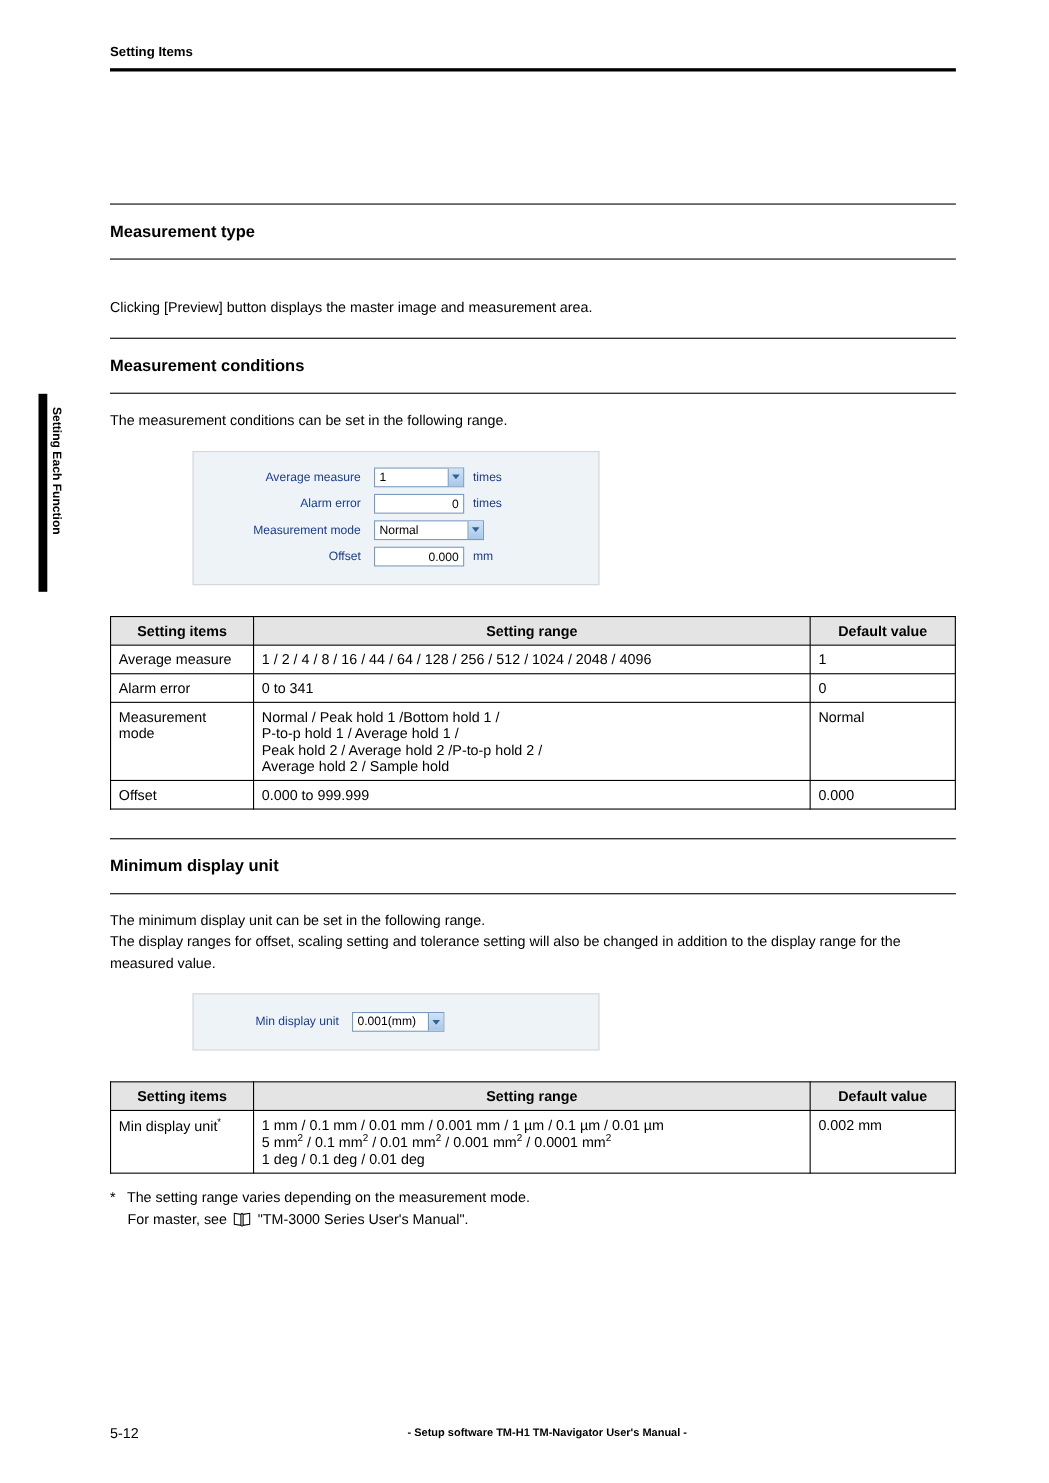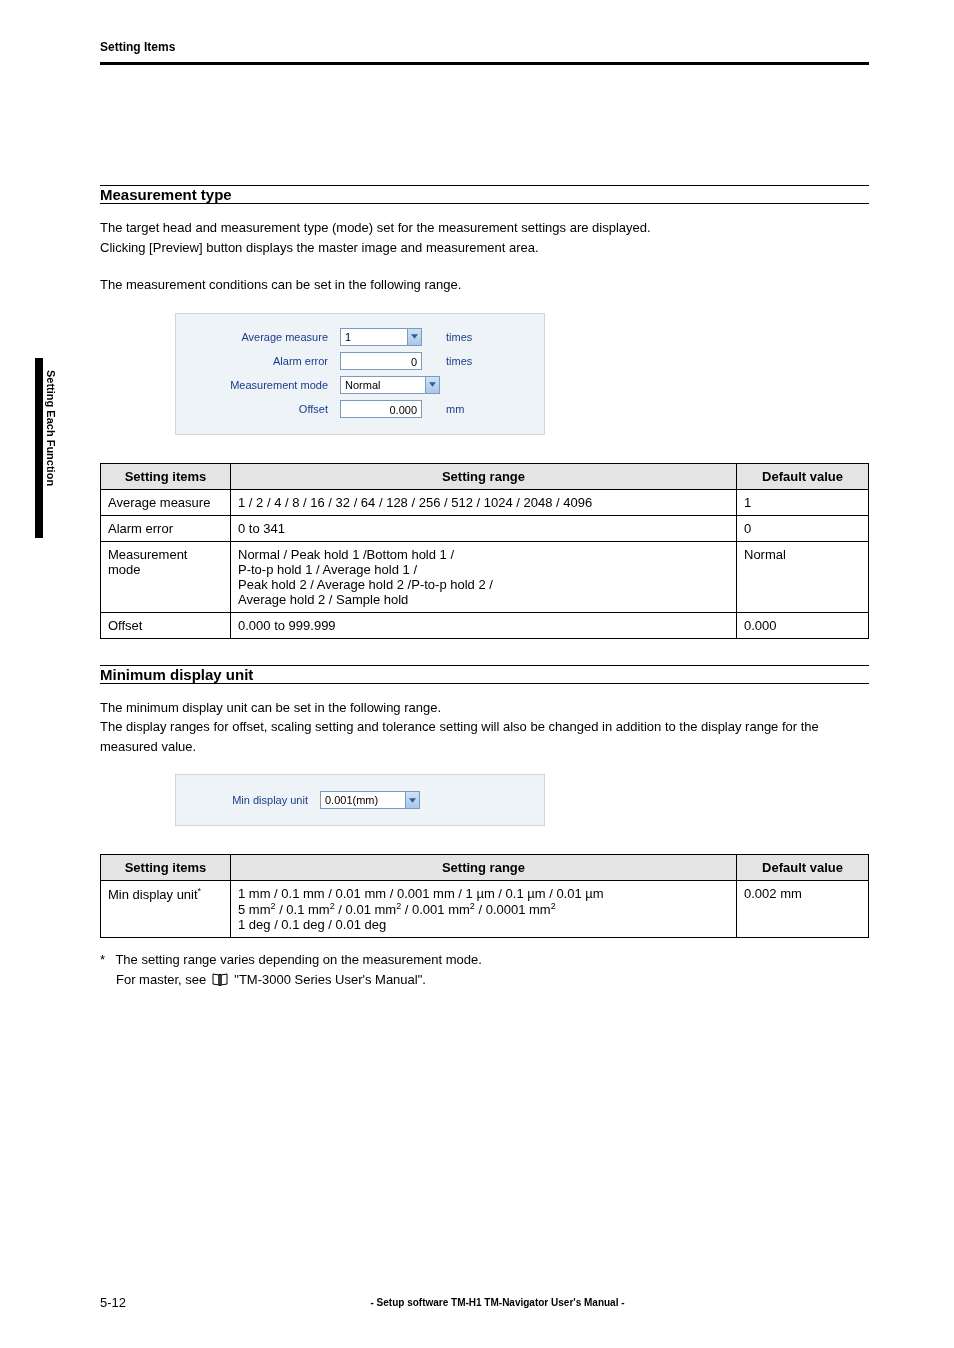--- a/index.html
+++ b/index.html
@@ -40,21 +40,21 @@
     top: -12px;
     width: 8px;
     height: 180px;
     background: #000;
   }
   .section-heading {
     font-size: 15px;
     font-weight: bold;
     border-top: 1.5px solid #000;
     border-bottom: 1px solid #000;
-    padding: 0 0;
+    padding: 16px 0;
     margin-bottom: 14px;
   }
   .body-text {
     font-size: 13px;
     line-height: 1.5;
     margin-bottom: 18px;
   }
   .screenshot-panel {
     background: #eef3f8;
     border: 1px solid #d5d5d5;
@@ -103,21 +103,21 @@
     height: 18px;
     width: 82px;
     padding: 0 4px;
     text-align: right;
     font-size: 11px;
     color: #000;
     line-height: 18px;
   }
   .unit {
     color: #1a3c8c;
-    padding-left: 24px;
+    padding-left: 8px;
   }
   table.data {
     width: 100%;
     border-collapse: collapse;
     font-size: 13px;
     margin-bottom: 26px;
   }
   table.data th, table.data td {
     border: 1px solid #000;
     padding: 5px 7px;
@@ -166,24 +166,25 @@
 </head>
 <body>
 
 <div class="page">
   <div class="header-label">Setting Items</div>
 
   <div class="side-tab">Setting Each Function</div>
 
   <div class="section-heading">Measurement type</div>
   <p class="body-text">
-    <span>The target head and measurement type (mode) set for the measurement settings are displayed.</span><br>
+    <br>
     <span>Clicking [Preview] button displays the master image and measurement area.</span>
   </p>
 
+  <div class="section-heading">Measurement conditions</div>
   <p class="body-text">The measurement conditions can be set in the following range.</p>
 
   <div class="screenshot-panel">
     <div class="field-row">
       <div class="field-label">Average measure</div>
       <div class="field-select">
         <span>1</span>
         <span class="dropdown-arrow">
             <svg viewBox="0 0 8 5">
               <path d="M0 0 L8 0 L4 5 Z" fill="#33608f"></path>
@@ -219,21 +220,21 @@
     <thead>
       <tr>
         <th class="col-item">Setting items</th>
         <th>Setting range</th>
         <th class="col-def">Default value</th>
       </tr>
     </thead>
     <tbody>
       <tr>
         <td>Average measure</td>
-        <td>1 / 2 / 4 / 8 / 16 / 32 / 64 / 128 / 256 / 512 / 1024 / 2048 / 4096</td>
+        <td>1 / 2 / 4 / 8 / 16 / 44 / 64 / 128 / 256 / 512 / 1024 / 2048 / 4096</td>
         <td>1</td>
       </tr>
       <tr>
         <td>Alarm error</td>
         <td>0 to 341</td>
         <td>0</td>
       </tr>
       <tr>
         <td>Measurement mode</td>
         <td style="white-space:pre-line">Normal / Peak hold 1 /Bottom hold 1 /
@@ -252,21 +253,21 @@
 
   <div class="section-heading">Minimum display unit</div>
   <p class="body-text">
     <span>The minimum display unit can be set in the following range.</span><br>
     <span>The display ranges for offset, scaling setting and tolerance setting will also be changed in addition to the display range for the measured value.</span>
   </p>
 
   <div class="screenshot-panel" style="padding:10px 14px">
     <div class="field-row">
       <div class="field-label" style="width:130px">Min display unit</div>
-      <div class="field-select" style="width:100px">
+      <div class="field-select" style="width:84px">
         <span>0.001(mm)</span>
         <span class="dropdown-arrow">
             <svg viewBox="0 0 8 5">
               <path d="M0 0 L8 0 L4 5 Z" fill="#33608f"></path>
             </svg>
           </span>
       </div>
     </div>
   </div>
 

